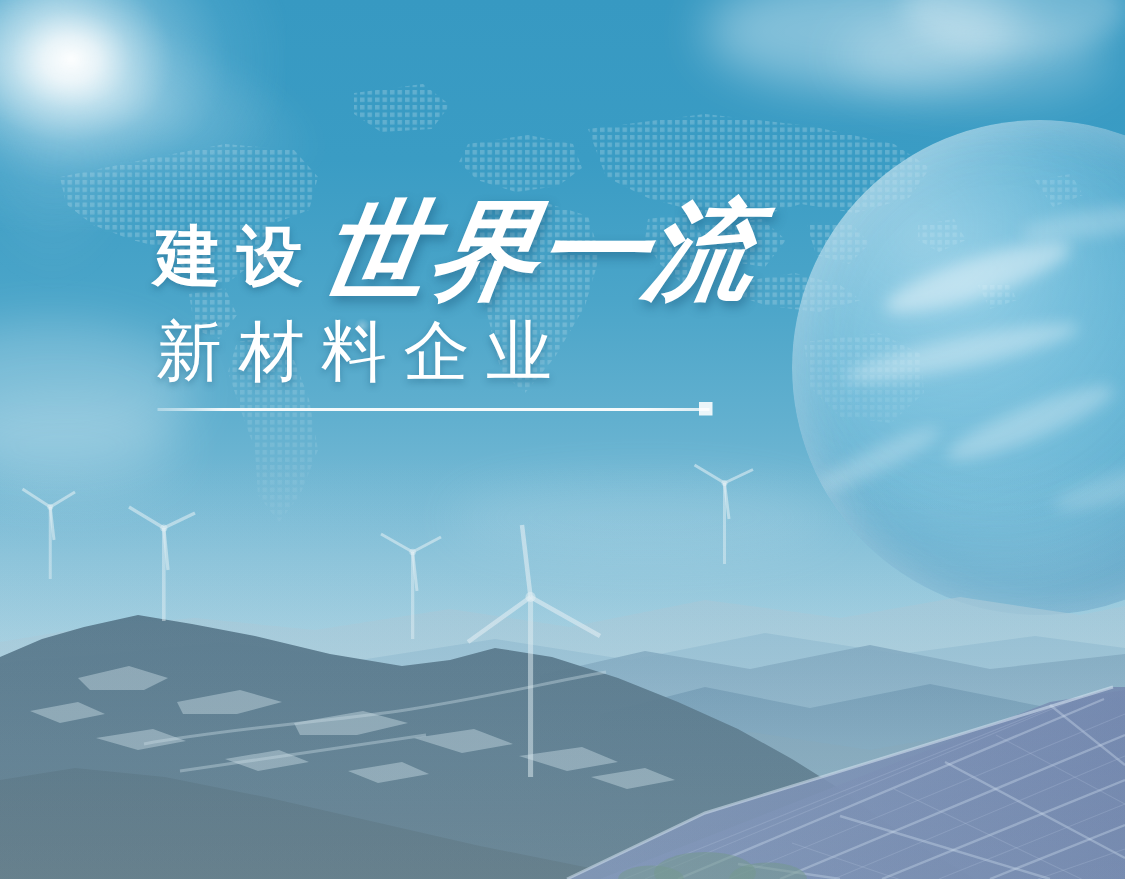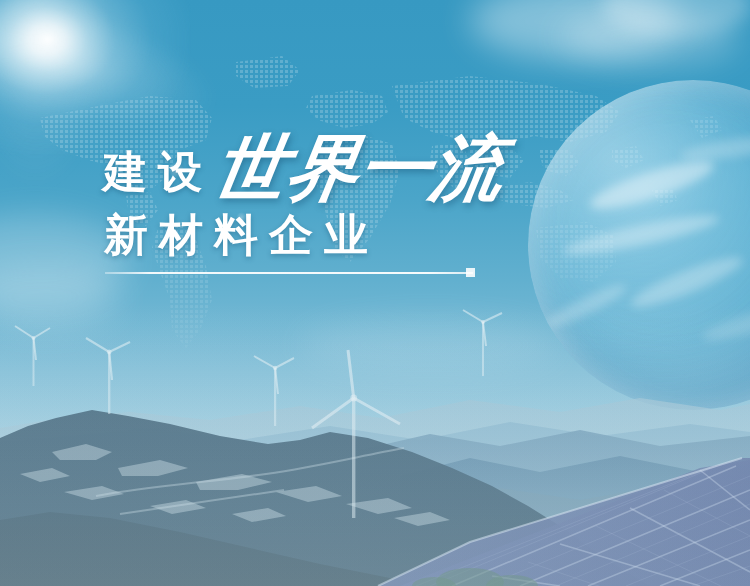--- a/index.html
+++ b/index.html
@@ -109,21 +109,21 @@
   .h-strong{
     font-size:72px;line-height:.96;font-weight:bold;color:#ffffff;
     letter-spacing:0px;
     font-style:italic;
     transform:skewX(-9deg);
     margin-left:2px;
     text-shadow:2px 3px 7px rgba(18,75,110,.45);
   }
   .headline2{
     position:absolute;left:104px;top:213px;
-    font-size:44px;line-height:1;font-weight:bold;color:#ffffff;
+    font-size:44px;line-height:1;font-weight:normal;color:#ffffff;
     letter-spacing:11px;
     text-shadow:0 2px 5px rgba(20,80,115,.40);
   }
   .divider{
     position:absolute;left:105px;top:272px;width:368px;height:2px;
     background:linear-gradient(90deg,rgba(255,255,255,.35) 0%,rgba(255,255,255,.92) 12%,rgba(255,255,255,.95) 88%,rgba(255,255,255,.75) 100%);
   }
   .divider-cap{
     position:absolute;left:466px;top:268px;width:9px;height:9px;
     background:rgba(255,255,255,.88);

